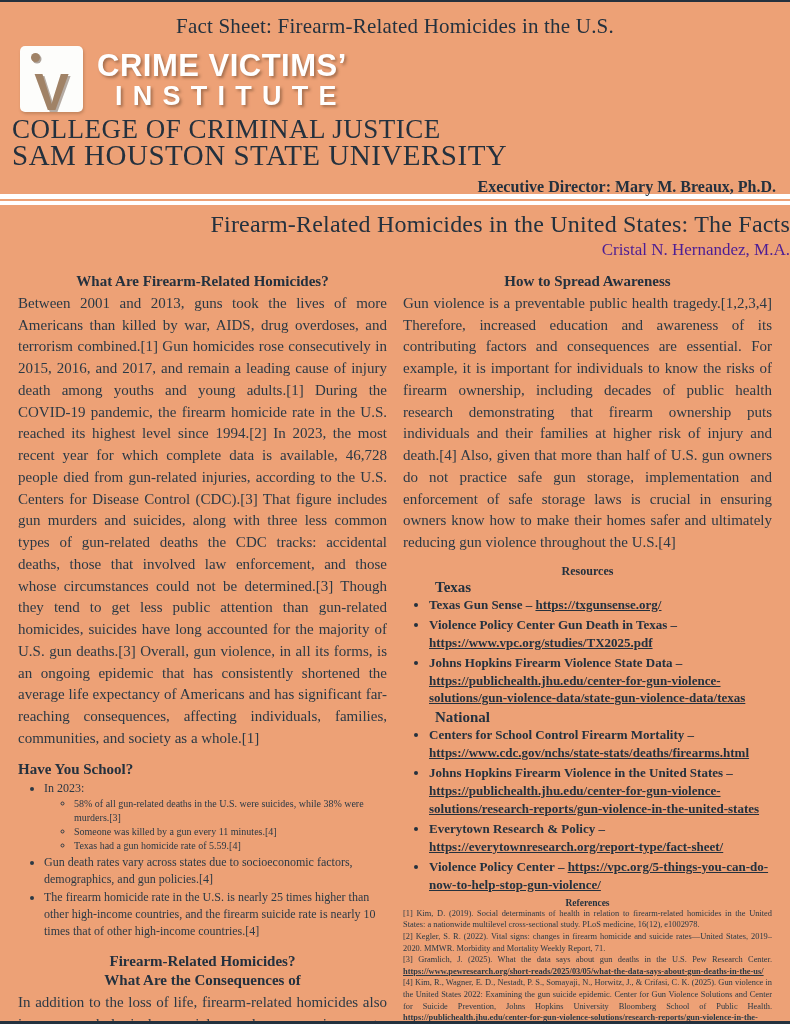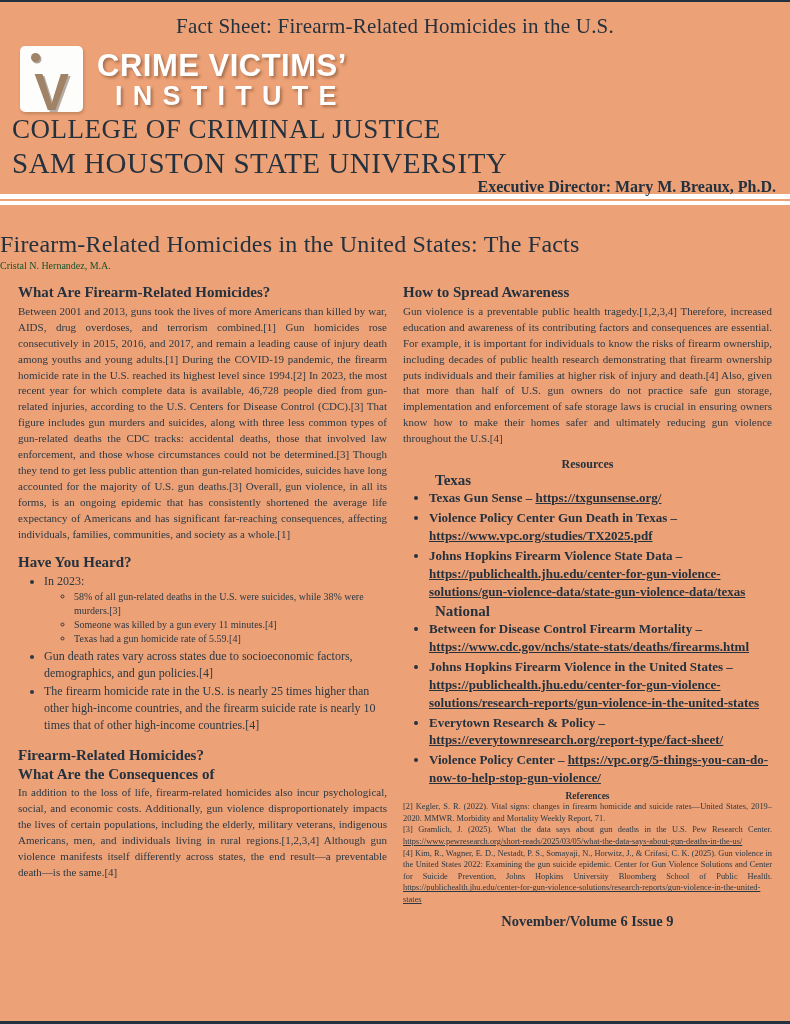--- a/index.html
+++ b/index.html
@@ -49,50 +49,50 @@
     text-shadow:2px 2px 3px rgba(105,70,45,.55);
     letter-spacing:.5px;
   }
   .org-line2 {
     font-family:"Liberation Sans", sans-serif; font-weight:bold;
     font-size:27px; line-height:1.05; color:#ffffff;
     text-shadow:2px 2px 3px rgba(105,70,45,.55);
     letter-spacing:.38em;
   }
   .college  { position:absolute; left:12px; top:114px; font-size:27px; color:#24313e; letter-spacing:.5px; }
-  .university { position:absolute; left:12px; top:147px; font-size:29px; color:#24313e; letter-spacing:.5px; }
+  .university { position:absolute; left:12px; top:139px; font-size:29px; color:#24313e; letter-spacing:.5px; }
   .director { position:absolute; right:14px; top:178px; font-size:16px; font-weight:bold; color:#24313e; }
 
   
   .rule-white1 { height:5px; background:#ffffff; }
   .rule-gap    { height:2px; background:#eda176; }
   .rule-white2 { height:4px; background:#ffffff; }
 
   
-  .title-block { text-align:left; padding-top:26px; }
+  .title-block { text-align:right; padding-top:6px; }
   .doc-title  { font-size:24px; color:#24313e; letter-spacing:.2px; }
-  .doc-author { font-size:10px; color:#14532d; margin-top:2px; }
+  .doc-author { font-size:17px; color:#4c1d95; margin-top:2px; }
 
   
   .columns {
     display:flex; gap:16px;
     padding:12px 18px 0 18px;
   }
   .col { flex:1 1 0; min-width:0; }
 
   .sec-heading {
-    font-weight:bold; font-size:15px;
+    text-align:center; font-weight:bold; font-size:15px;
     color:#24313e; margin-bottom:2px; line-height:1.25;
   }
   .sec-heading-left {
     text-align:left; font-weight:bold; font-size:15px;
     color:#24313e; margin:11px 0 2px 0;
   }
   .body-text {
-    font-size:11px; line-height:1.45; text-align:justify;
+    font-size:15px; line-height:1.45; text-align:justify;
     color:#2b3945;
   }
 
   ul.l1 { list-style:disc outside; padding-left:26px; margin-top:1px; }
   ul.l1 > li { font-size:12px; line-height:1.42; margin-bottom:1px; color:#2b3945; }
   ul.l2 { list-style:circle outside; padding-left:30px; }
   ul.l2 > li { font-size:10px; line-height:1.42; color:#2b3945; }
 
   .two-line-heading { margin-top:12px; }
 
@@ -100,21 +100,21 @@
   .res-heading { text-align:center; font-weight:bold; font-size:12px; color:#24313e; margin-top:10px; }
   .res-group-label { font-weight:bold; font-size:15px; color:#24313e;margin-left:32px; }
   ul.res { list-style:disc outside; padding-left:26px; }
   ul.res > li { font-size:13px; font-weight:bold; line-height:1.38; margin-bottom:2px; color:#24313e; }
   .res-link { color:#24313e; text-decoration:underline; font-weight:bold; cursor:pointer; word-break:break-word; }
 
   
   .refs { margin-top:4px; }
   .refs-heading { text-align:center; font-weight:bold; font-size:9.5px; color:#24313e; }
   .ref-item { font-size:8.4px; line-height:1.38; text-align:justify; color:#2b3945; }
-  .ref-link { color:#2b3945; text-decoration:underline; cursor:pointer; word-break:break-word; }
+  .ref-link { color:#2b3945; text-decoration:underline; cursor:pointer; word-break:break-word;font-weight:bold; }
 
   .issue-footer {
     text-align:center; font-weight:bold; font-size:14.5px;
     color:#24313e; margin-top:7px;
   }
 </style>
 </head>
 <body>
 
 <div class="page">
@@ -147,21 +147,21 @@
     <div class="doc-title">Firearm-Related Homicides in the United States: The Facts</div>
     <div class="doc-author">Cristal N. Hernandez, M.A.</div>
   </div>
 
   <div class="columns">
 
     <div class="col">
       <div class="sec-heading">What Are Firearm-Related Homicides?</div>
       <div class="body-text">Between 2001 and 2013, guns took the lives of more Americans than killed by war, AIDS, drug overdoses, and terrorism combined.[1] Gun homicides rose consecutively in 2015, 2016, and 2017, and remain a leading cause of injury death among youths and young adults.[1] During the COVID-19 pandemic, the firearm homicide rate in the U.S. reached its highest level since 1994.[2] In 2023, the most recent year for which complete data is available, 46,728 people died from gun-related injuries, according to the U.S. Centers for Disease Control (CDC).[3] That figure includes gun murders and suicides, along with three less common types of gun-related deaths the CDC tracks: accidental deaths, those that involved law enforcement, and those whose circumstances could not be determined.[3] Though they tend to get less public attention than gun-related homicides, suicides have long accounted for the majority of U.S. gun deaths.[3] Overall, gun violence, in all its forms, is an ongoing epidemic that has consistently shortened the average life expectancy of Americans and has significant far-reaching consequences, affecting individuals, families, communities, and society as a whole.[1]</div>
 
-      <div class="sec-heading-left">Have You Heard?</div>
+      <div class="sec-heading-left">Have You School?</div>
       <ul class="l1">
         <li>
           <span>In 2023:</span>
           <ul class="l2">
             <li><span>58% of all gun-related deaths in the U.S. were suicides, while 38% were murders.[3]</span></li>
             <li><span>Someone was killed by a gun every 11 minutes.[4]</span></li>
             <li><span>Texas had a gun homicide rate of 5.59.[4]</span></li>
           </ul>
         </li>
         <li><span>Gun death rates vary across states due to socioeconomic factors, demographics, and gun policies.[4]</span></li>
@@ -190,35 +190,38 @@
           <span>Violence Policy Center Gun Death in Texas – </span><a class="res-link">https://www.vpc.org/studies/TX2025.pdf</a>
         </li>
         <li>
           <span>Johns Hopkins Firearm Violence State Data – </span><a class="res-link">https://publichealth.jhu.edu/center-for-gun-violence-solutions/gun-violence-data/state-gun-violence-data/texas</a>
         </li>
       </ul>
 
       <div class="res-group-label">National</div>
       <ul class="res">
         <li>
-          <span>Between for Disease Control Firearm Mortality – </span><a class="res-link">https://www.cdc.gov/nchs/state-stats/deaths/firearms.html</a>
+          <span>Centers for School Control Firearm Mortality – </span><a class="res-link">https://www.cdc.gov/nchs/state-stats/deaths/firearms.html</a>
         </li>
         <li>
           <span>Johns Hopkins Firearm Violence in the United States – </span><a class="res-link">https://publichealth.jhu.edu/center-for-gun-violence-solutions/research-reports/gun-violence-in-the-united-states</a>
         </li>
         <li>
           <span>Everytown Research &amp; Policy – </span><a class="res-link">https://everytownresearch.org/report-type/fact-sheet/</a>
         </li>
         <li>
           <span>Violence Policy Center – </span><a class="res-link">https://vpc.org/5-things-you-can-do-now-to-help-stop-gun-violence/</a>
         </li>
       </ul>
 
       <div class="refs">
         <div class="refs-heading">References</div>
+        <div class="ref-item">
+          <span>[1] Kim, D. (2019). Social determinants of health in relation to firearm-related homicides in the United States: a nationwide multilevel cross-sectional study. PLoS medicine, 16(12), e1002978.</span>
+        </div>
         <div class="ref-item">
           <span>[2] Kegler, S. R. (2022). Vital signs: changes in firearm homicide and suicide rates—United States, 2019–2020. MMWR. Morbidity and Mortality Weekly Report, 71.</span>
         </div>
         <div class="ref-item">
           <span>[3] Gramlich, J. (2025). What the data says about gun deaths in the U.S. Pew Research Center. </span><a class="ref-link">https://www.pewresearch.org/short-reads/2025/03/05/what-the-data-says-about-gun-deaths-in-the-us/</a>
         </div>
         <div class="ref-item">
           <span>[4] Kim, R., Wagner, E. D., Nestadt, P. S., Somayaji, N., Horwitz, J., &amp; Crifasi, C. K. (2025). Gun violence in the United States 2022: Examining the gun suicide epidemic. Center for Gun Violence Solutions and Center for Suicide Prevention, Johns Hopkins University Bloomberg School of Public Health. </span><a class="ref-link">https://publichealth.jhu.edu/center-for-gun-violence-solutions/research-reports/gun-violence-in-the-united-states</a>
         </div>
       </div>

